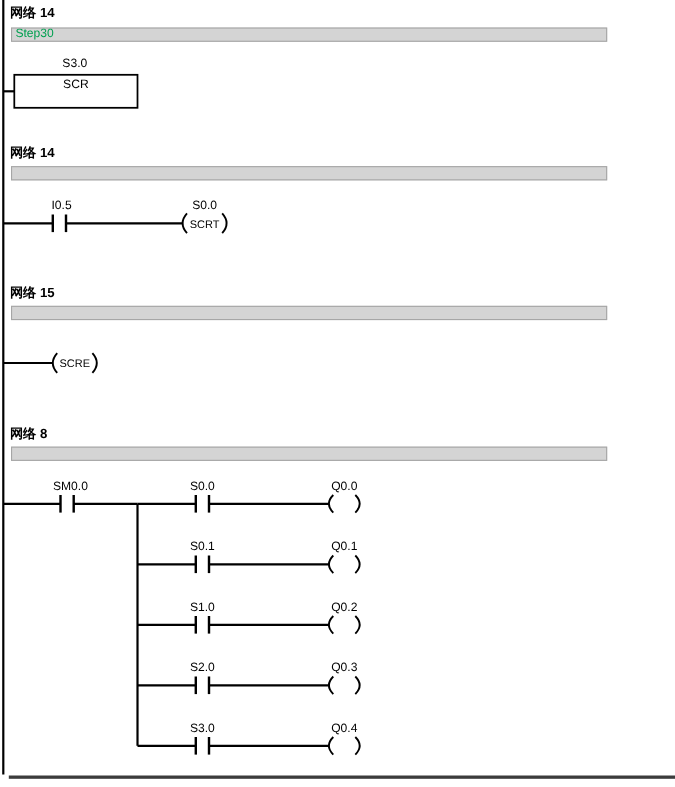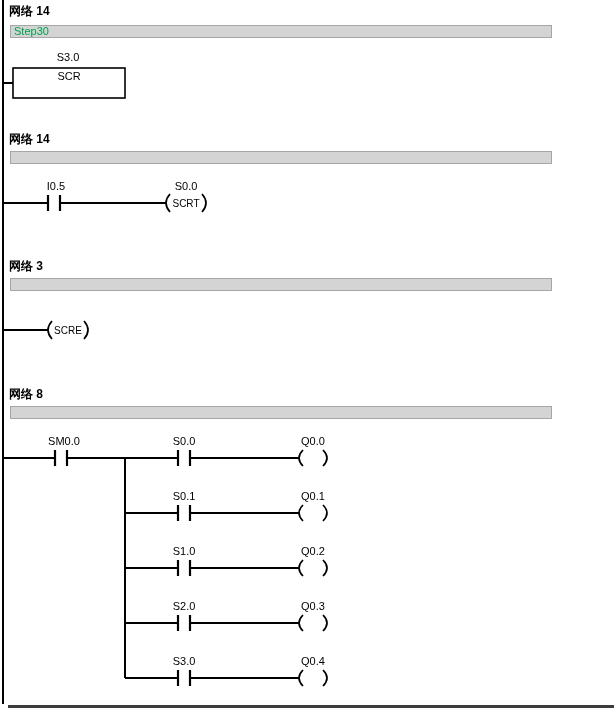--- a/index.html
+++ b/index.html
@@ -42,21 +42,21 @@
   <div class="net-label" style="top:3px">网络 14</div>
   <div class="comment-bar" style="top:25px">
     <span class="comment-text">Step30</span>
   </div>
 
   <div class="net-label" style="top:131px">网络 14</div>
   <div class="comment-bar" style="top:151px">
     <span class="comment-text"></span>
   </div>
 
-  <div class="net-label" style="top:258px">网络 3</div>
+  <div class="net-label" style="top:258px">网络 15</div>
   <div class="comment-bar" style="top:278px">
     <span class="comment-text"></span>
   </div>
 
   <div class="net-label" style="top:386px">网络 8</div>
   <div class="comment-bar" style="top:406px">
     <span class="comment-text"></span>
   </div>
 
   <svg class="ladder" width="614" height="715" viewBox="0 0 614 715">

